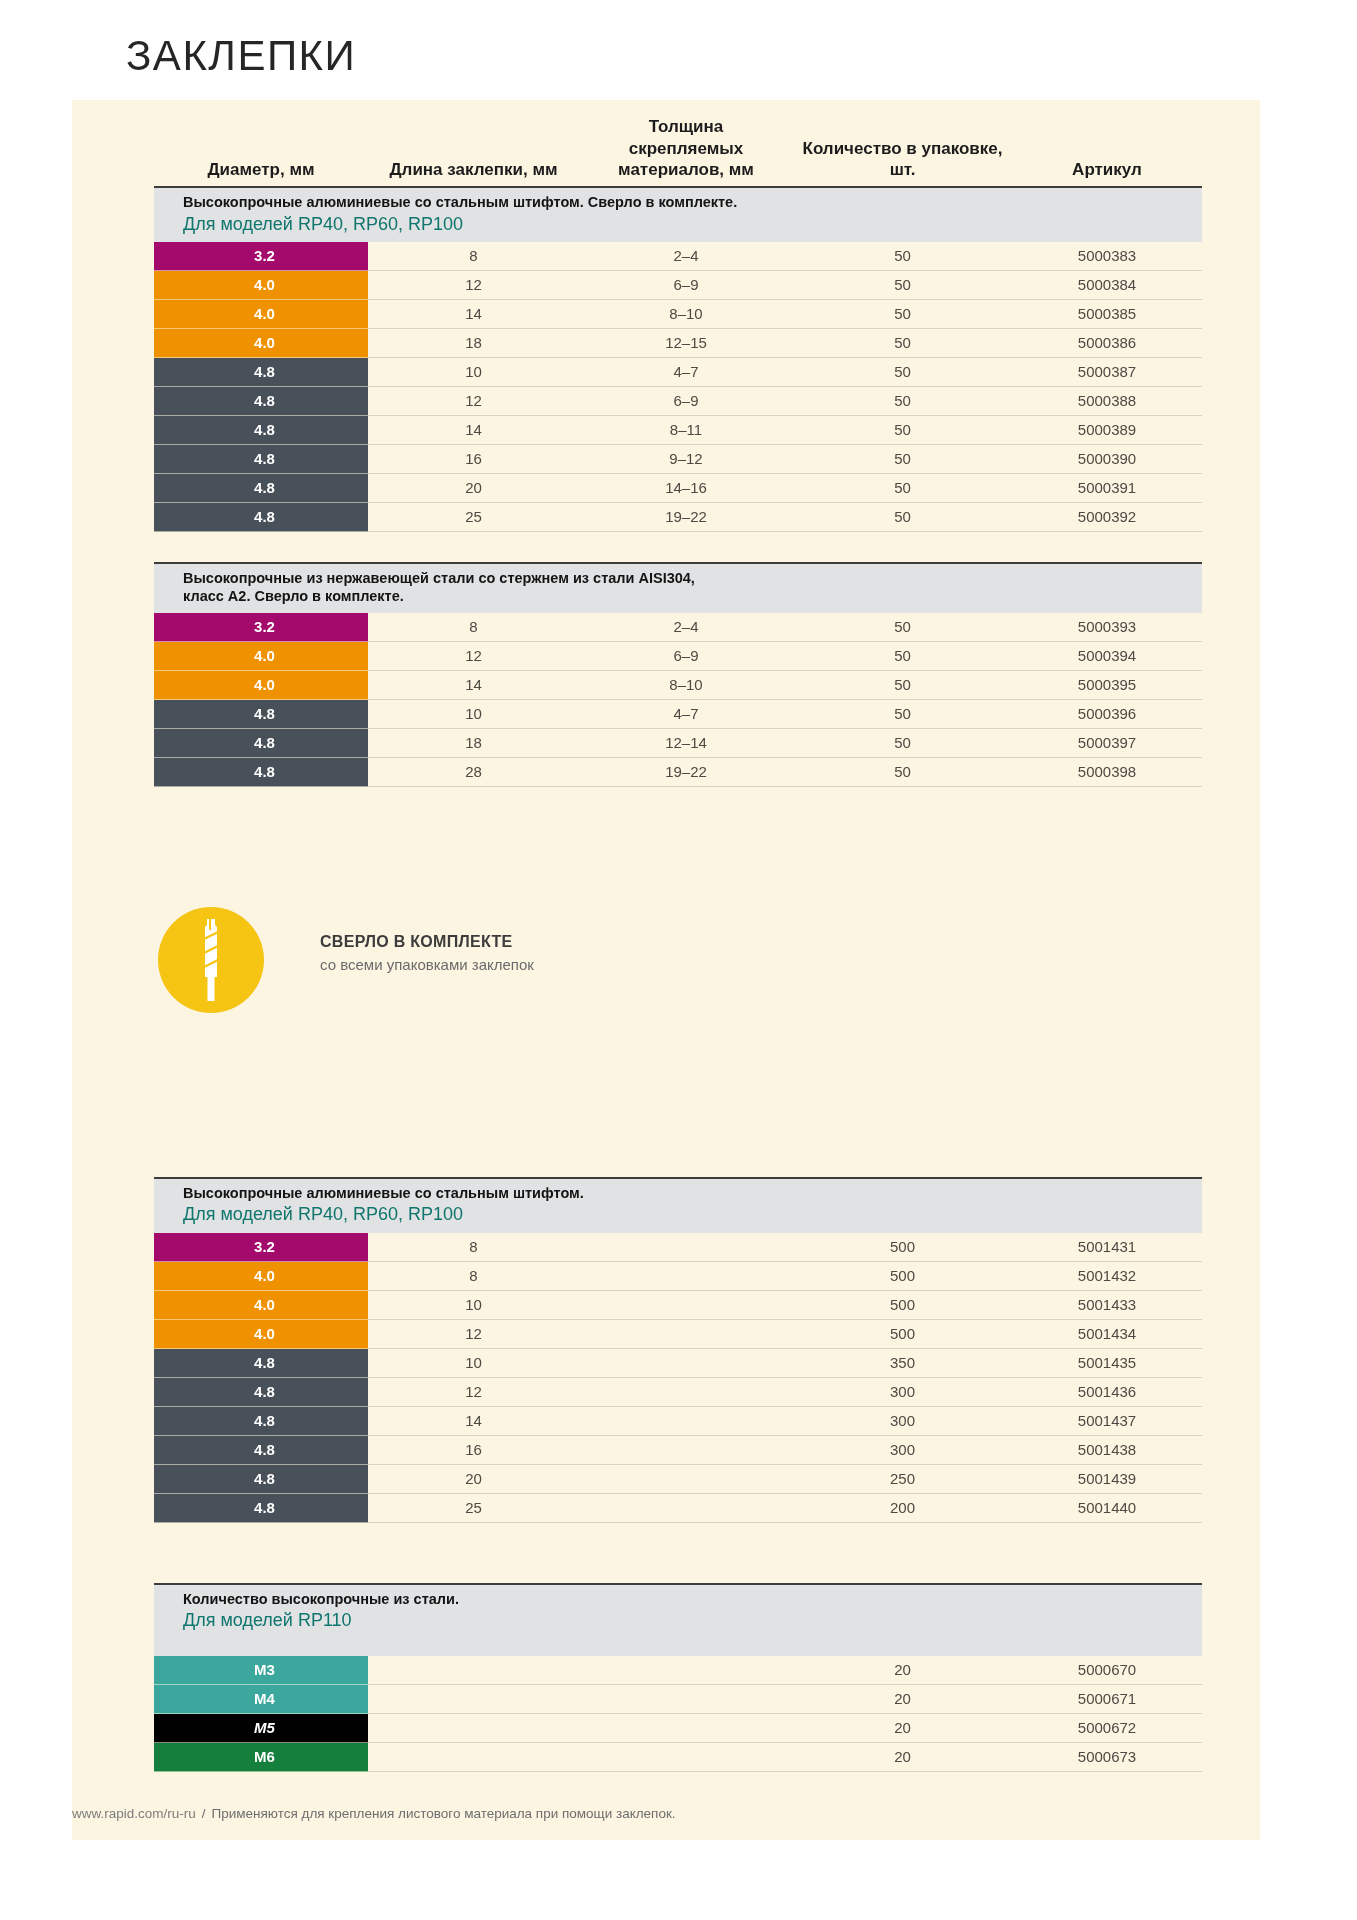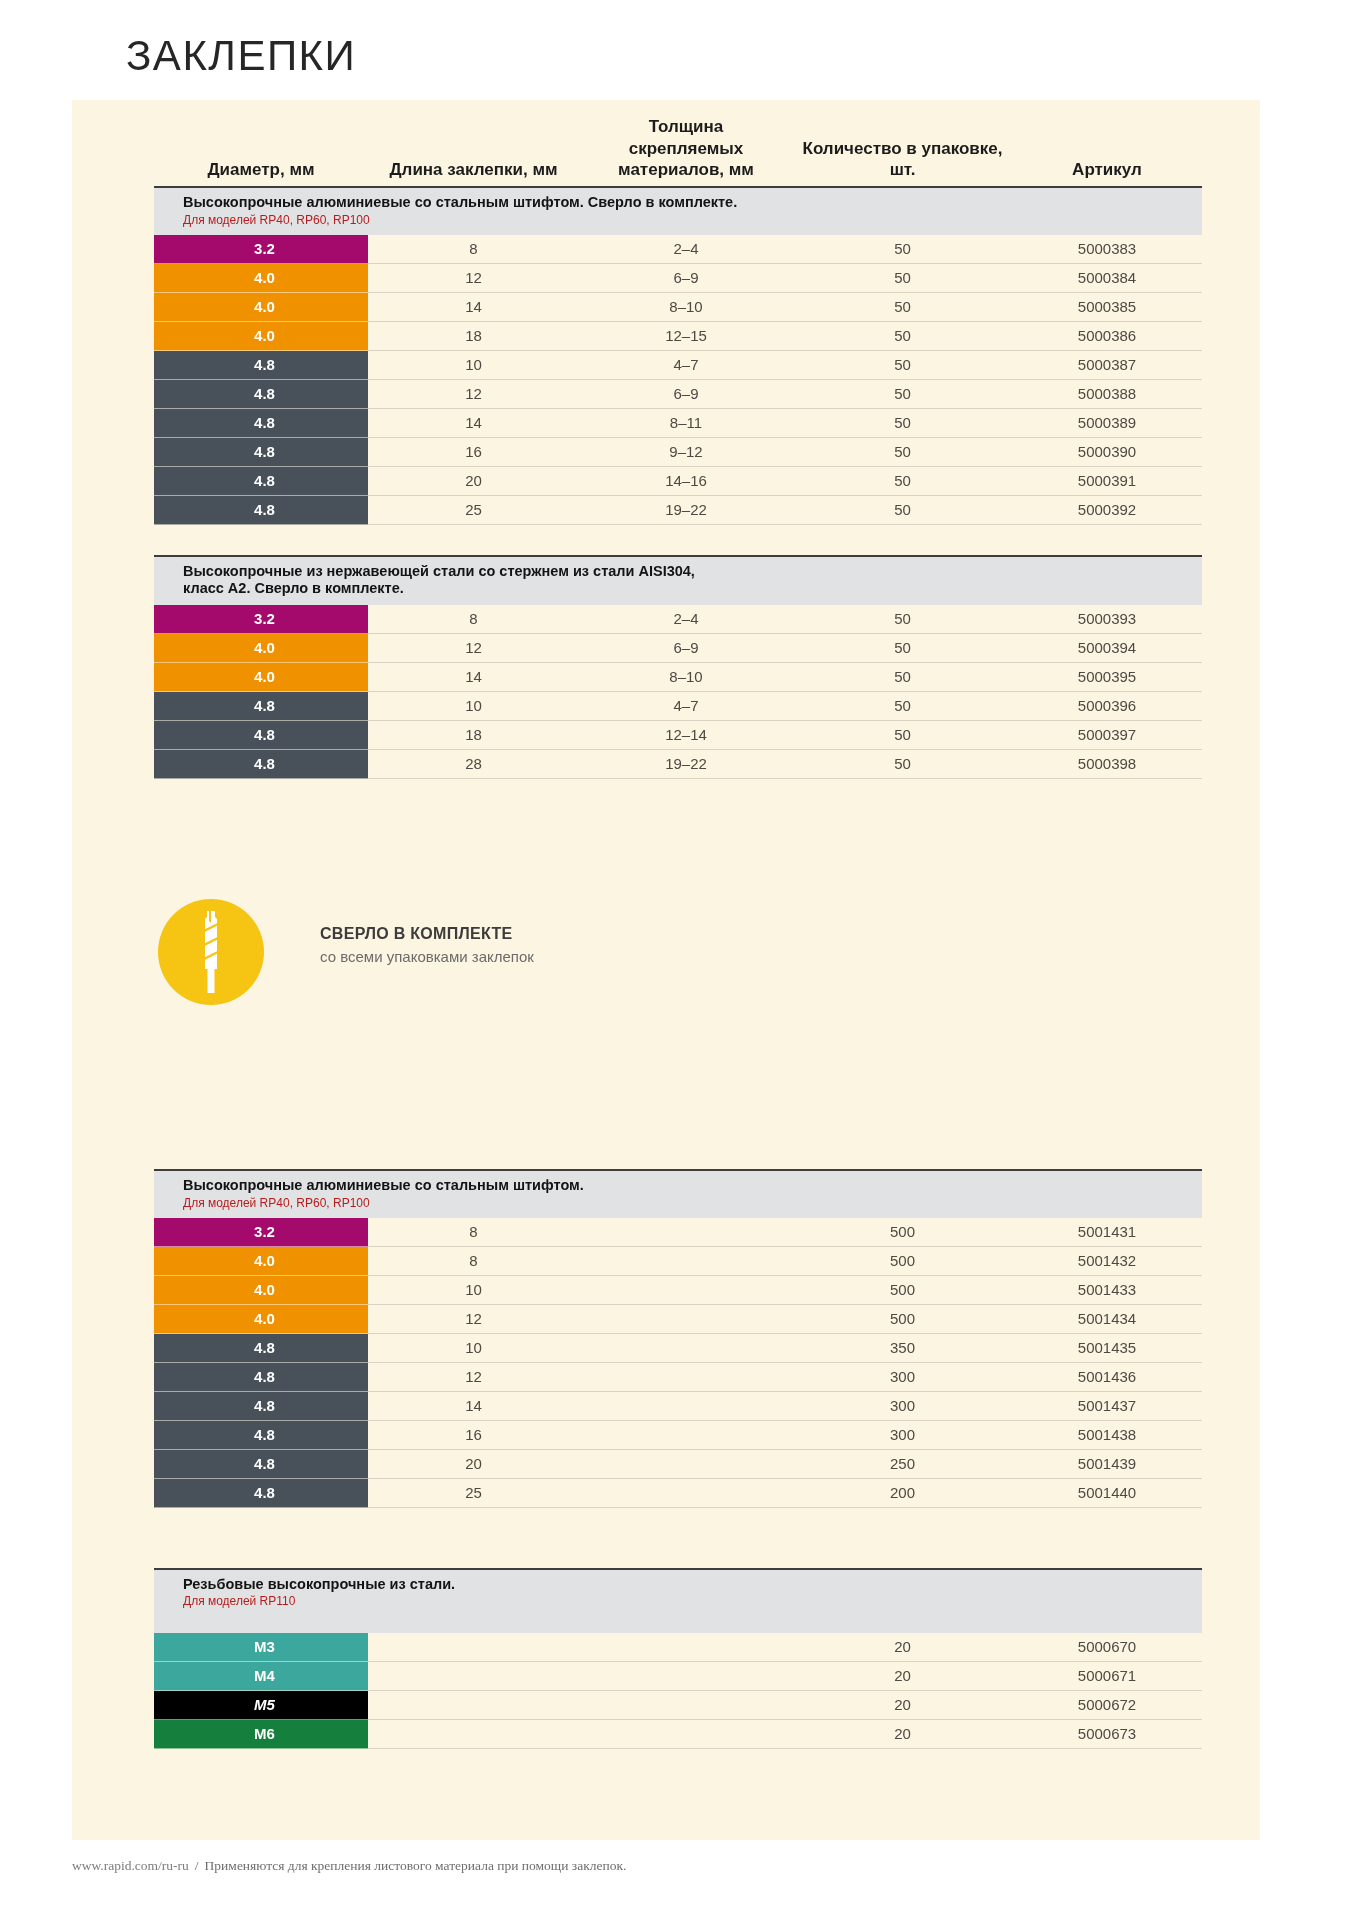--- a/index.html
+++ b/index.html
@@ -20,40 +20,40 @@
   .thead { display:flex; align-items:flex-end; height:86px; padding-bottom:6px; }
   .thead .hcell { text-align:center; font-size:17px; font-weight:bold; color:#1c1c1c;
                   line-height:1.25; display:flex; justify-content:center; align-items:flex-end; }
   .thead .hcell span { display:inline-block; }
   .hcell.c2 span { max-width:150px; }
 
   .section { width:100%; }
   .band { border-top:2px solid #3d3d3d; background:#E0E2E4; padding:6px 16px 7px 29px; }
   .band-title { font-size:14.5px; font-weight:bold; color:#141414; line-height:1.22;
                 white-space:pre-line; }
-  .band-sub { font-size:12px; color:#b91c1c; line-height:1.25; margin-top:1px; }
+  .band-sub { font-size:18px; color:#0f766e; line-height:1.25; margin-top:1px; }
 
   .row { display:flex; height:29px; }
   .cell { height:29px; line-height:28px; text-align:center; font-size:15px; }
   .cell.dia { color:#ffffff; font-weight:bold; border-bottom:1px solid rgba(252,245,226,.55);padding-left:7px; }
   .cell.val { color:#4d4a44; border-bottom:1px solid #d9d3c3; }
 
   #sections-top .section + .section { margin-top:30px; }
   #sections-bottom { margin-top:164px; }
   #sections-bottom .section + .section { margin-top:60px; }
   #sections-bottom .section:nth-child(2) .band { padding-bottom:24px; }
 
   
   .badge { display:flex; align-items:center; margin-top:120px; padding-left:4px; }
   .badge-circle { width:106px; height:106px; flex:0 0 106px; }
   .badge-text { margin-left:56px; margin-top:-14px; }
   .badge-title { font-size:16px; font-weight:bold; color:#3c3c3c; letter-spacing:.3px; }
   .badge-sub { font-size:15px; color:#6b6b6b; margin-top:5px; }
 
-  .footer { position:absolute; left:72px; top:1858px; font-size:13.5px; color:#6e6e6e;font-family:Liberation Serif, serif; }
+  .footer { position:absolute; left:72px; top:1806px; font-size:13.5px; color:#6e6e6e; }
   .footer .url { color:#7d7d7d; }
   .footer .sep { margin:0 6px; }
 </style>
 </head>
 <body>
 
 <h1 class="page-title">ЗАКЛЕПКИ</h1>
 
 <div class="panel">
   <div class="table-area">
@@ -290,21 +290,21 @@
           <div class="row">
             <div class="cell dia c0" style="background: rgb(72, 80, 89);">4.8</div>
             <div class="cell val c1">25</div>
             <div class="cell val c2"></div>
             <div class="cell val c3">200</div>
             <div class="cell val c4">5001440</div>
           </div>
         </div>
         <div class="section">
           <div class="band">
-            <div class="band-title">Резьбовые высокопрочные из стали.</div>
+            <div class="band-title">Количество высокопрочные из стали.</div>
             <div class="band-sub">Для моделей RP110</div>
           </div>
           <div class="row">
             <div class="cell dia c0" style="background: rgb(60, 168, 157);">М3</div>
             <div class="cell val c1"></div>
             <div class="cell val c2"></div>
             <div class="cell val c3">20</div>
             <div class="cell val c4">5000670</div>
           </div>
           <div class="row">

